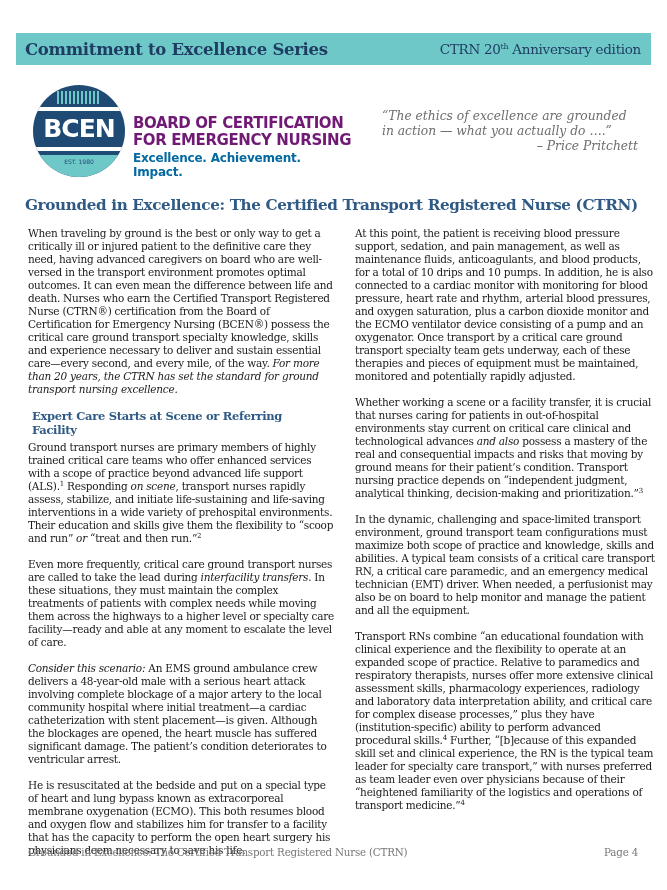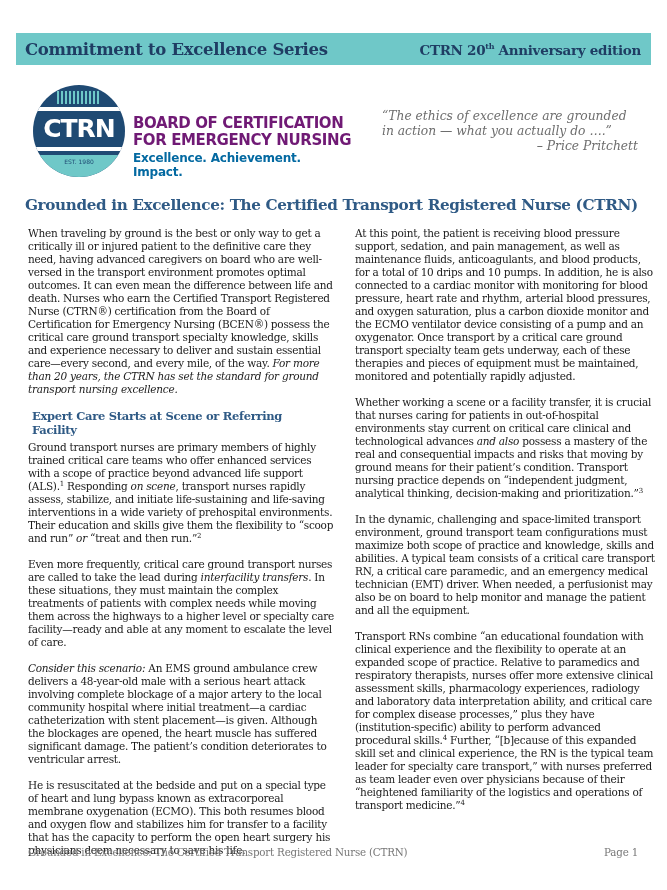--- a/index.html
+++ b/index.html
@@ -1,19 +1,19 @@
 <!DOCTYPE html>
 <html><head>
   <meta charset="utf-8">
   <style>
     html, body { margin:0; padding:0; background:#ffffff; }
     body { width:667px; height:890px; position:relative; overflow:hidden; font-family:"DejaVu Serif", serif; color:#1a1a1a; }
     .banner { position:absolute; left:16px; top:33px; width:635px; height:32px; background:#6fc8c8; display:flex; align-items:center; justify-content:space-between; padding:0 10px 0 9px; box-sizing:border-box;text-align:right; }
     .banner .series { font-family:"DejaVu Serif", serif; font-weight:bold; font-size:16.5px; color:#1f3d63; letter-spacing:-0.3px; }
-    .banner .edition { font-family:"DejaVu Serif", serif; font-weight:bold; font-size:13.5px; color:#1f3d63; letter-spacing:-0.3px; }
+    .banner .edition { font-family:"DejaVu Serif", serif; font-weight:normal; font-size:13.5px; color:#1f3d63; letter-spacing:-0.3px; }
     .banner .edition sup { font-size:8px; }
     .logo-wrap { position:absolute; left:33px; top:85px; width:320px; height:95px; }
     .logo-circle { position:absolute; left:0; top:0; width:92px; height:92px; border-radius:50%; background:#1f4a73; overflow:hidden; }
     .logo-circle .stripes { position:absolute; left:24px; top:6px; width:44px; height:13px; background:repeating-linear-gradient(90deg,#6fc8c8 0 2px, #1f4a73 2px 4px); }
     .logo-circle .bar1 { position:absolute; left:0; top:22px; width:92px; height:4px; background:#ffffff; }
     .logo-circle .bcen { position:absolute; left:0; top:29px; width:92px; text-align:center; font-family:"DejaVu Sans", sans-serif; font-weight:bold; font-size:25px; color:#ffffff; letter-spacing:-1px; }
     .logo-circle .bar2 { position:absolute; left:0; top:62px; width:92px; height:4px; background:#ffffff; }
     .logo-circle .est { position:absolute; left:0; top:70px; width:92px; height:22px; background:#6fc8c8; text-align:center; font-family:"DejaVu Sans", sans-serif; font-size:6px; color:#1f4a73; line-height:14px; }
     .logo-name { position:absolute; left:100px; top:30px; font-family:"DejaVu Sans", sans-serif; font-weight:bold; font-size:15px; line-height:17px; color:#701a75; letter-spacing:-0.4px; }
     .logo-tag { position:absolute; left:100px; top:66px; font-family:"DejaVu Sans", sans-serif; font-weight:bold; font-size:12px; color:#0369a1; letter-spacing:-0.2px; }
@@ -33,21 +33,21 @@
 
 <div class="banner">
   <span class="series">Commitment to Excellence Series</span>
   <span class="edition"><span>CTRN 20</span><sup>th</sup><span> Anniversary edition</span></span>
 </div>
 
 <div class="logo-wrap">
   <div class="logo-circle">
     <div class="stripes"></div>
     <div class="bar1"></div>
-    <div class="bcen">CTRN</div>
+    <div class="bcen">BCEN</div>
     <div class="bar2"></div>
     <div class="est">EST. 1980</div>
   </div>
   <div class="logo-name">
     <div>BOARD OF CERTIFICATION</div>
     <div>FOR EMERGENCY NURSING</div>
   </div>
   <div class="logo-tag">Excellence. Achievement. Impact.</div>
 </div>
 
@@ -69,14 +69,14 @@
 
 <div class="col right">
   <p>At this point, the patient is receiving blood pressure support, sedation, and pain management, as well as maintenance fluids, anticoagulants, and blood products, for a total of 10 drips and 10 pumps. In addition, he is also connected to a cardiac monitor with monitoring for blood pressure, heart rate and rhythm, arterial blood pressures, and oxygen saturation, plus a carbon dioxide monitor and the ECMO ventilator device consisting of a pump and an oxygenator. Once transport by a critical care ground transport specialty team gets underway, each of these therapies and pieces of equipment must be maintained, monitored and potentially rapidly adjusted.</p>
   <p><span>Whether working a scene or a facility transfer, it is crucial that nurses caring for patients in out-of-hospital environments stay current on critical care clinical and technological advances </span><em>and also</em><span> possess a mastery of the real and consequential impacts and risks that moving by ground means for their patient’s condition. Transport nursing practice depends on “independent judgment, analytical thinking, decision-making and prioritization.”</span><span class="fn">3</span></p>
   <p>In the dynamic, challenging and space-limited transport environment, ground transport team configurations must maximize both scope of practice and knowledge, skills and abilities. A typical team consists of a critical care transport RN, a critical care paramedic, and an emergency medical technician (EMT) driver. When needed, a perfusionist may also be on board to help monitor and manage the patient and all the equipment.</p>
   <p><span>Transport RNs combine “an educational foundation with clinical experience and the flexibility to operate at an expanded scope of practice. Relative to paramedics and respiratory therapists, nurses offer more extensive clinical assessment skills, pharmacology experiences, radiology and laboratory data interpretation ability, and critical care for complex disease processes,” plus they have (institution-specific) ability to perform advanced procedural skills.</span><span class="fn">4</span><span> Further, “[b]ecause of this expanded skill set and clinical experience, the RN is the typical team leader for specialty care transport,” with nurses preferred as team leader even over physicians because of their “heightened familiarity of the logistics and operations of transport medicine.”</span><span class="fn">4</span></p>
 </div>
 
 <div class="footer">
   <span>Grounded in Excellence: The Certified Transport Registered Nurse (CTRN)</span>
-  <span>Page 1</span>
+  <span>Page 4</span>
 </div>
 
 </body></html>

